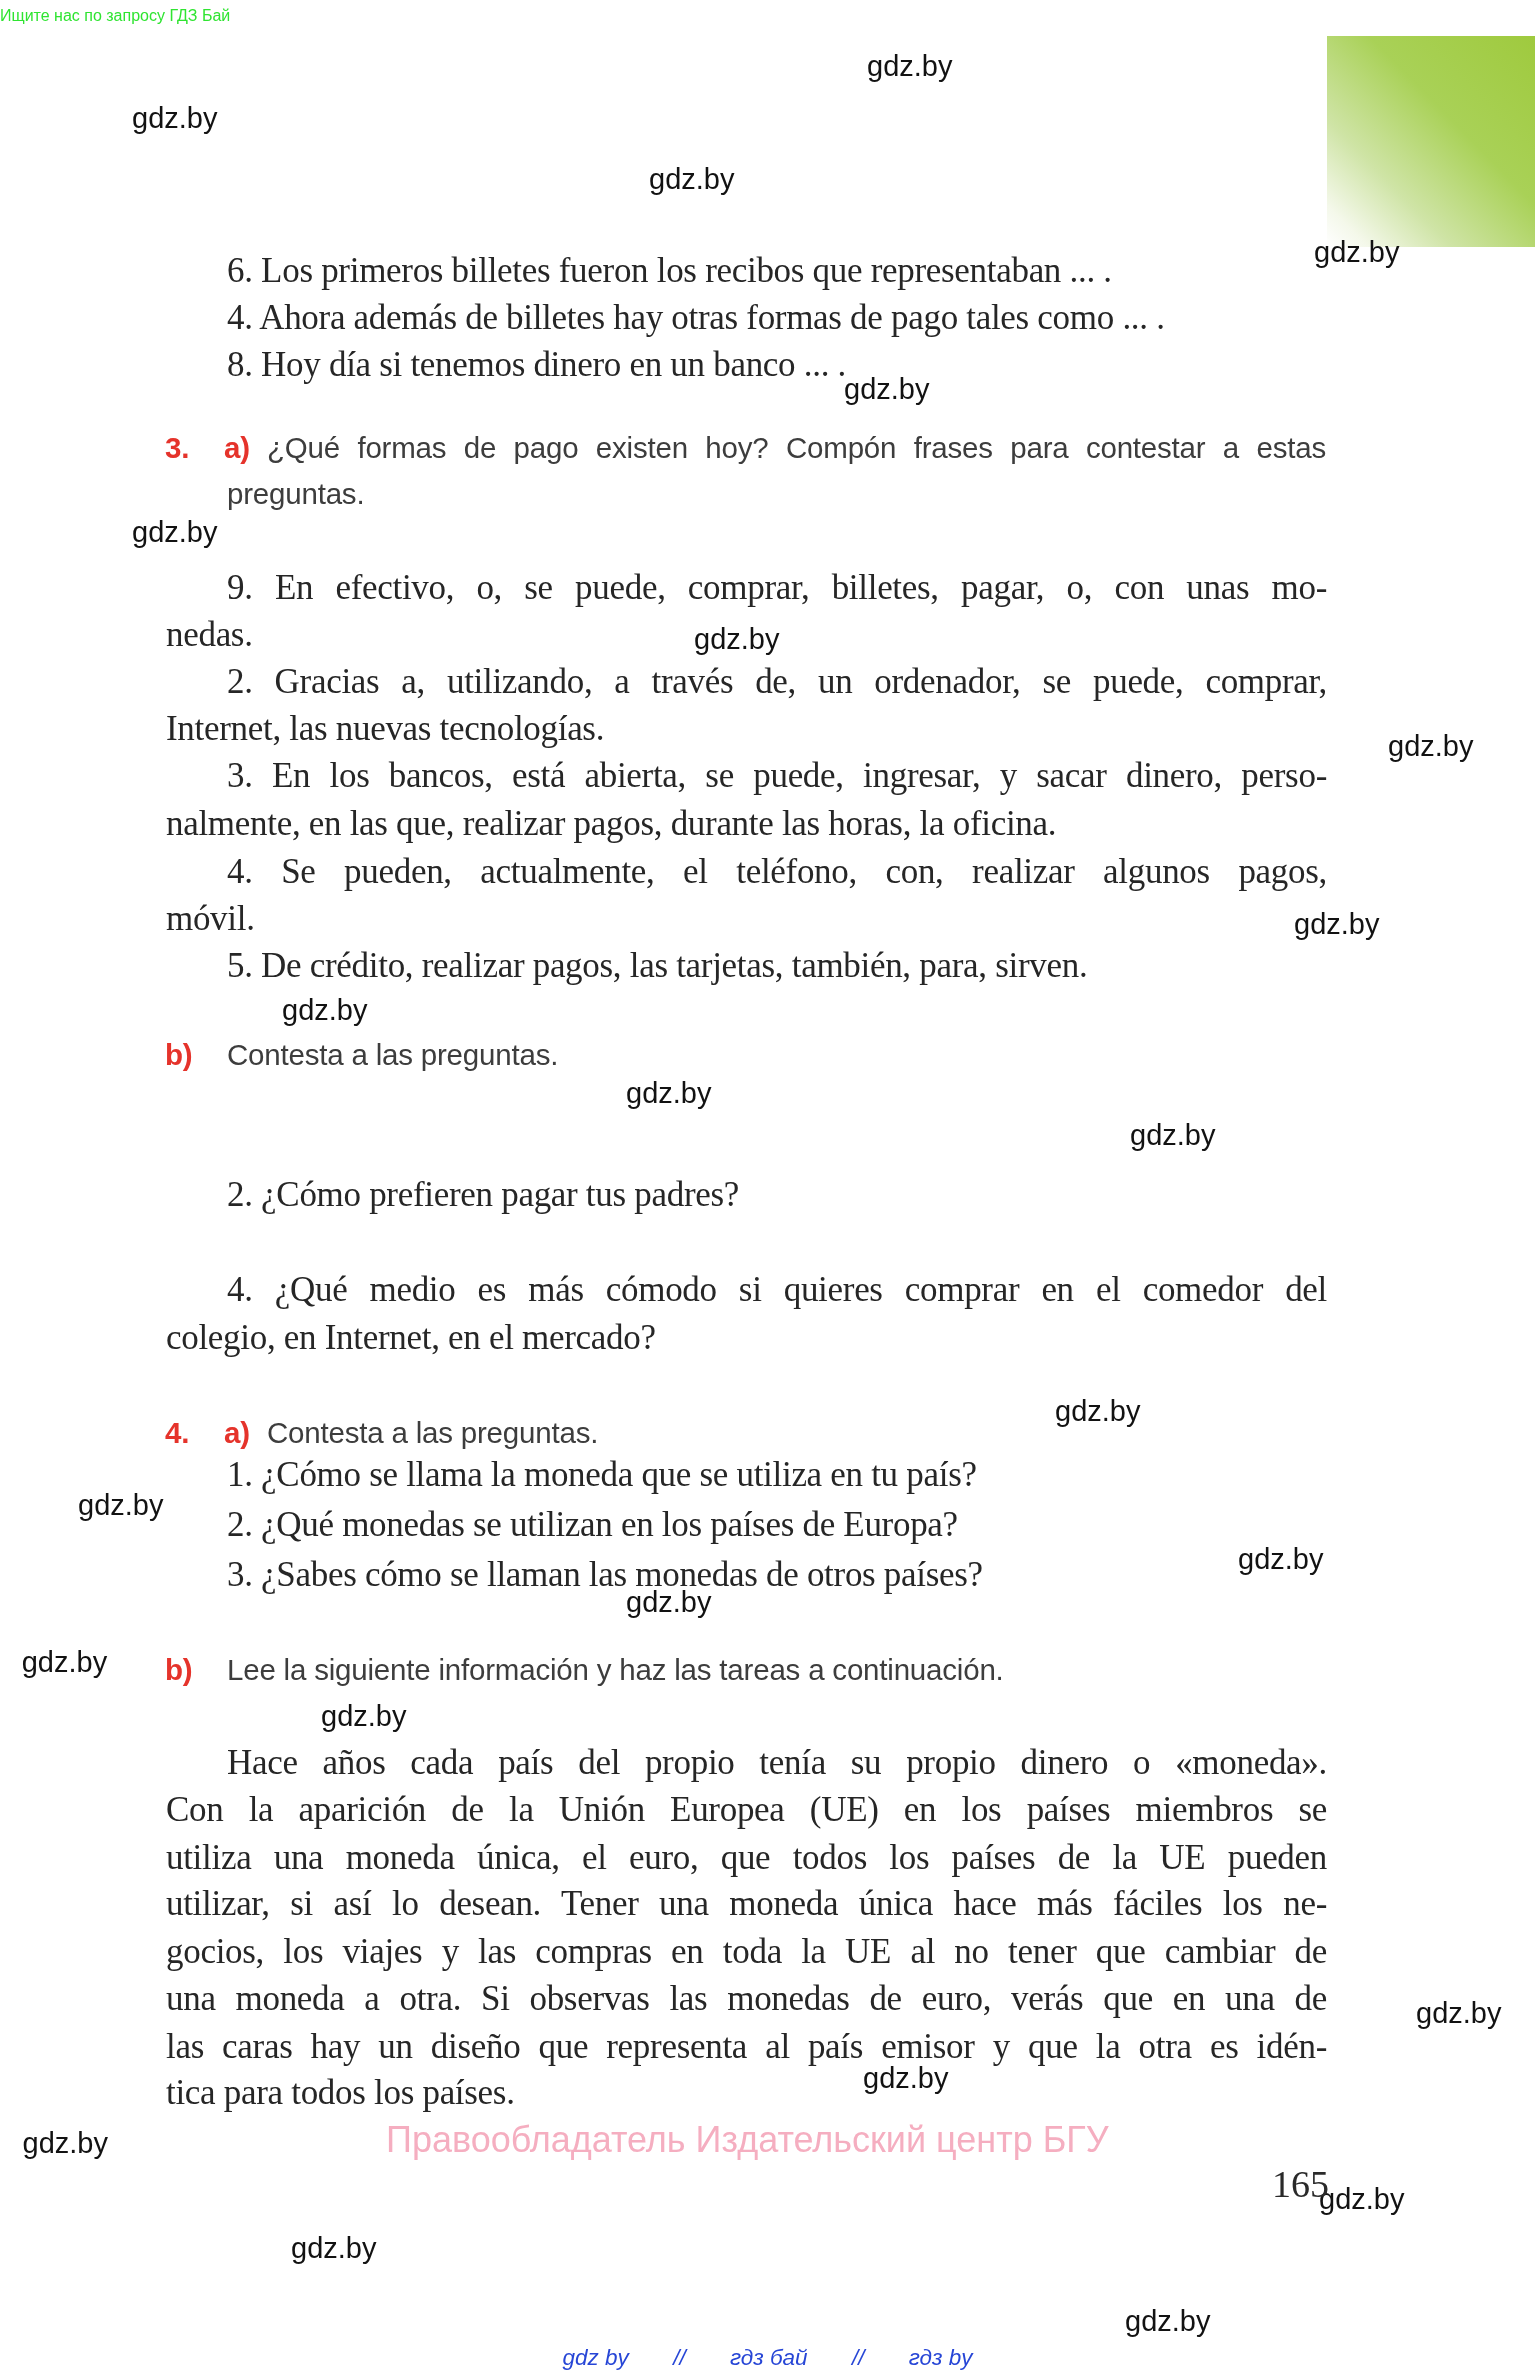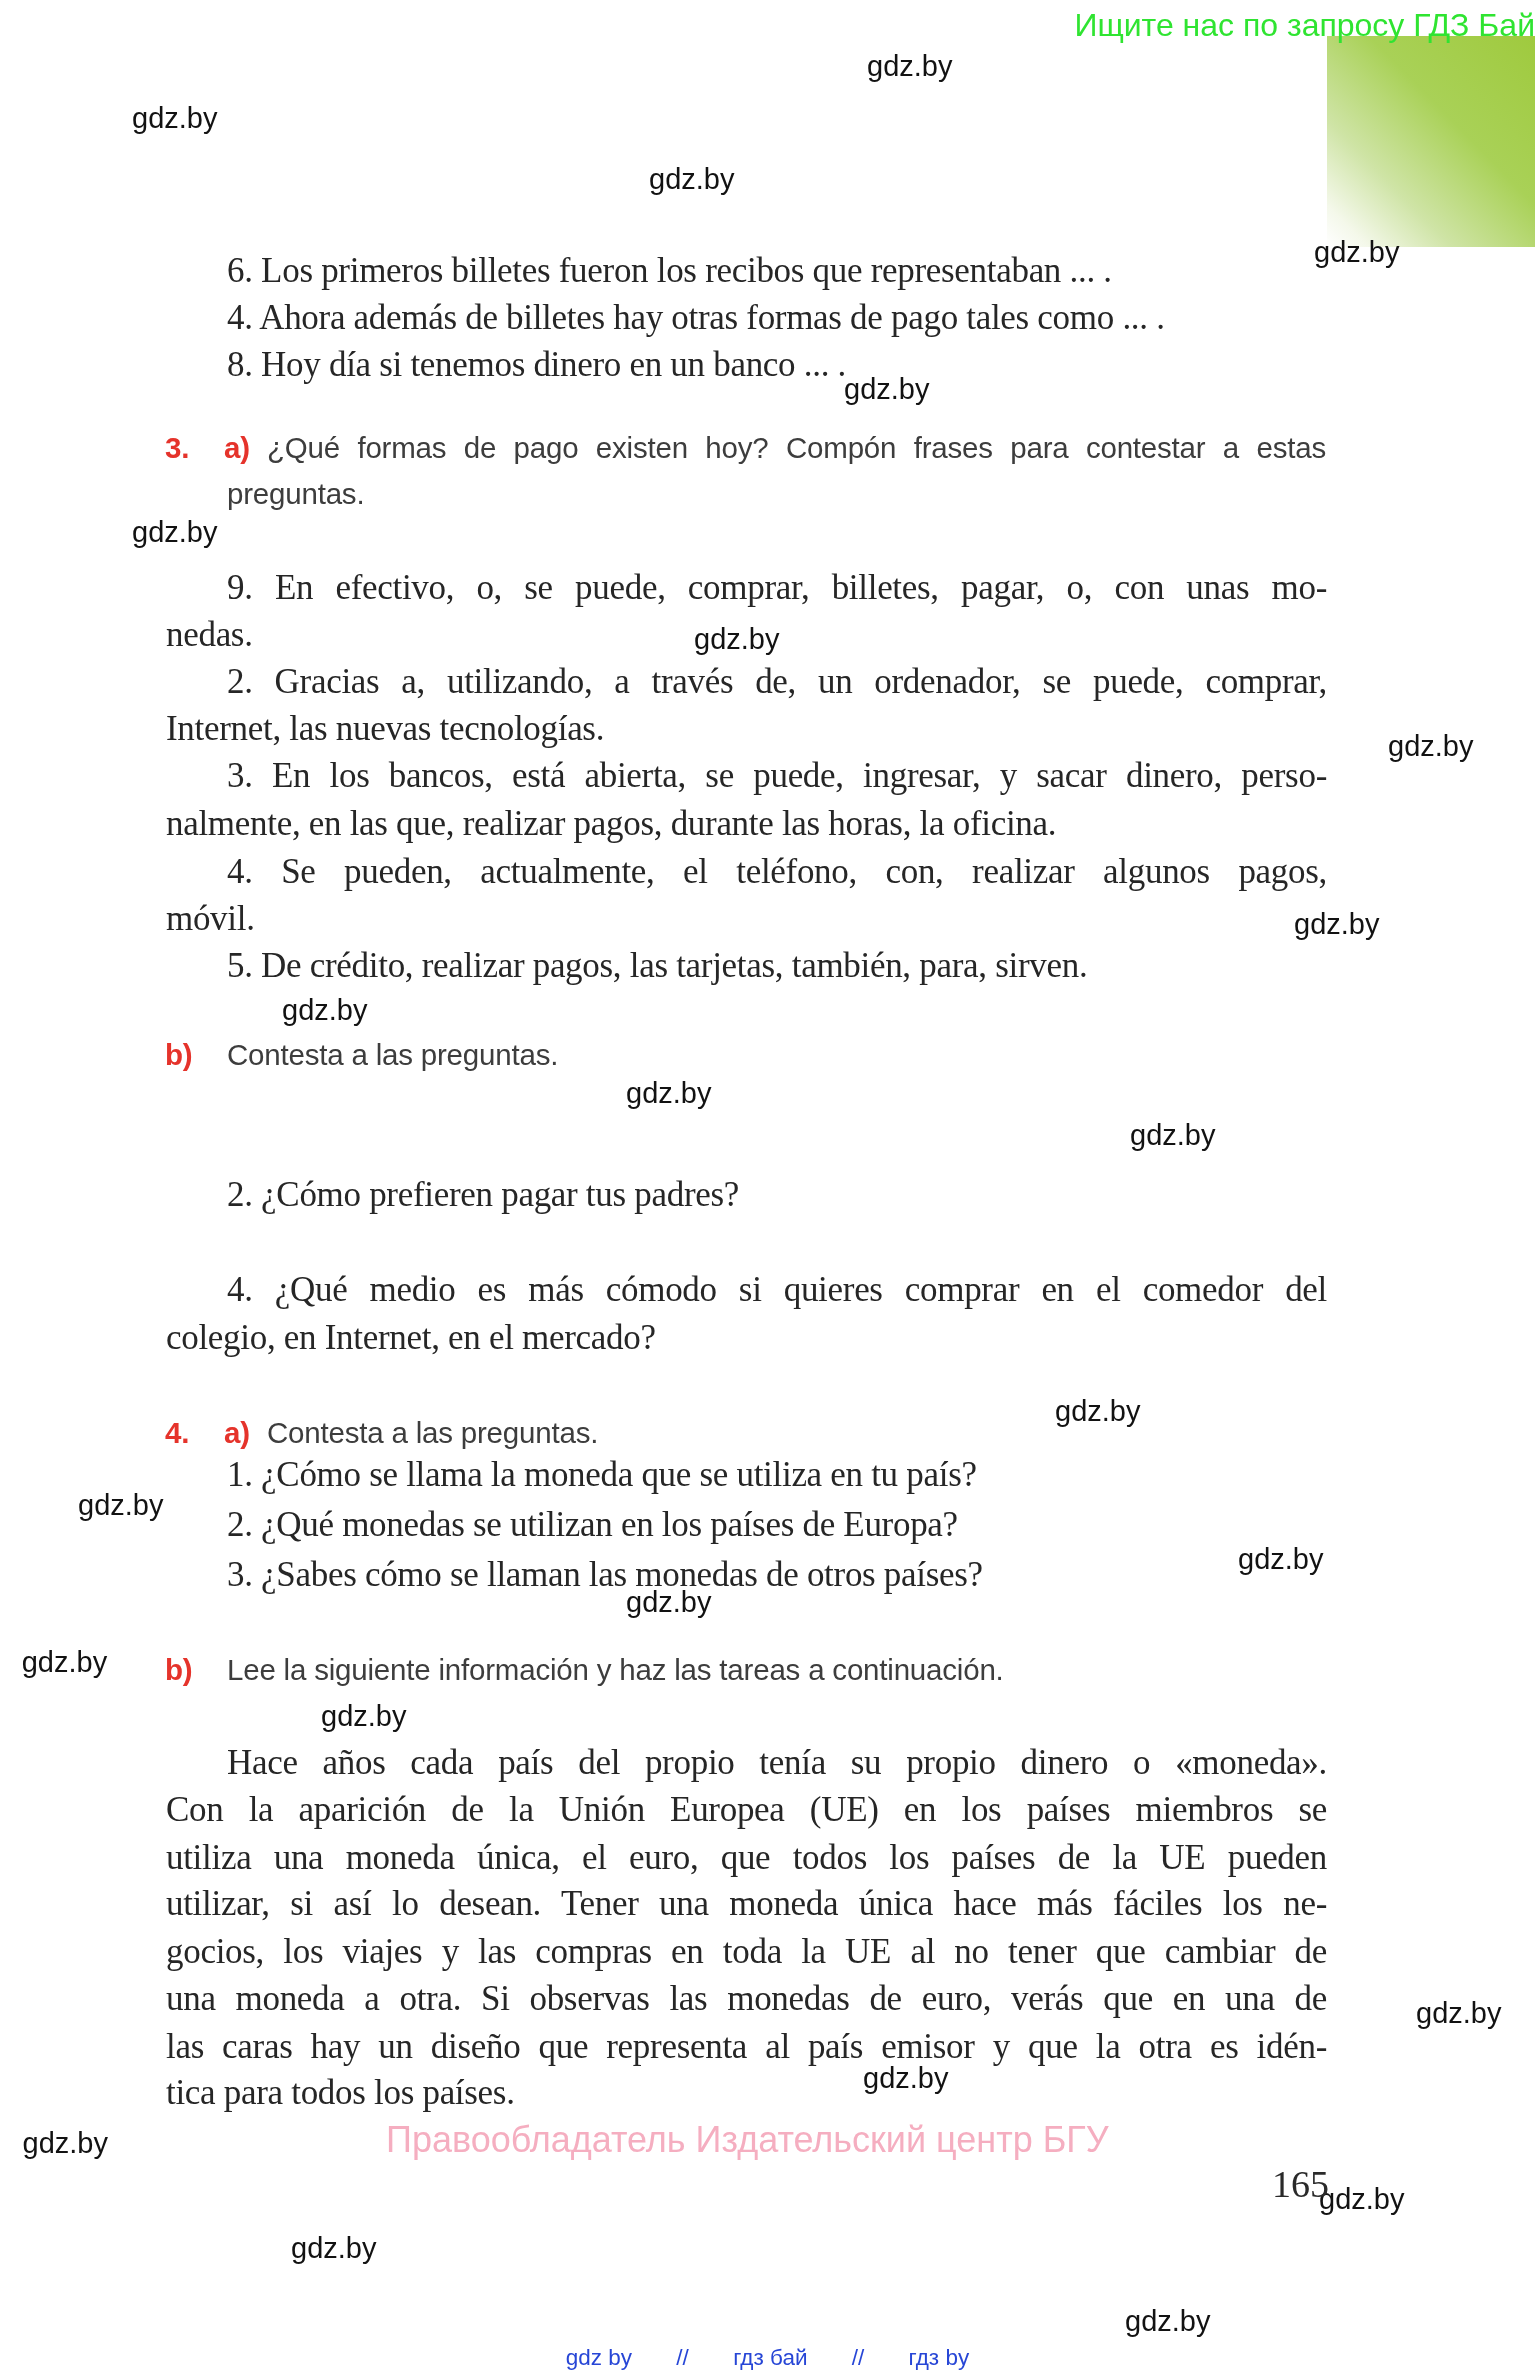--- a/index.html
+++ b/index.html
@@ -7,33 +7,33 @@
 
   .abs{position:absolute;white-space:nowrap;}
   .ser{font-family:"Liberation Serif",serif;font-size:35px;color:#262626;letter-spacing:-0.3px;line-height:1.15;}
   .sans{font-family:"Liberation Sans",sans-serif;font-size:29.5px;color:#3d3d3d;letter-spacing:-0.2px;line-height:1.15;}
   .red{color:#e5332b;font-weight:700;}
   .jl{white-space:normal;text-align:justify;text-align-last:justify;}
   .ind{text-indent:61px;}
 
   .wm{position:absolute;font-family:"Liberation Sans",sans-serif;font-size:29px;color:#121212;white-space:nowrap;}
 
-  .notice{position:absolute;left:0;top:7px;width:100%;text-align:right;
-          font-family:"Liberation Sans",sans-serif;font-size:32px;color:#2fe431;}
+  .notice{position:absolute;left:0;top:7px;width:100%;text-align:left;
+          font-family:"Liberation Sans",sans-serif;font-size:16px;color:#2fe431;}
 
   .corner{position:absolute;left:1327px;top:36px;width:208px;height:211px;
           background:linear-gradient(to bottom left,#9fca3e 0%,#a9d157 40%,#cfe4a6 70%,#f4f8ea 90%,#ffffff 100%);}
 
   .copyright{position:absolute;left:386px;top:2119px;font-family:"Liberation Sans",sans-serif;
              font-size:36px;color:#f5aec0;white-space:nowrap;}
   .pagenum{position:absolute;left:1272px;top:2128px;font-family:"Liberation Serif",serif;
            font-size:38px;color:#2a2a2a;margin-top:34px;}
   .links{position:absolute;left:0;top:2345px;width:100%;text-align:center;
          font-family:"Liberation Sans",sans-serif;font-size:22.5px;color:#2746d6;}
-  .links span{margin:0 19px;}
+  .links span{margin:0 19px;font-style:italic;}
 </style>
 </head>
 <body>
 
 <div id="page">
 
   <div class="corner"></div>
 
   <div class="notice">Ищите нас по запросу ГДЗ Бай</div>
 

